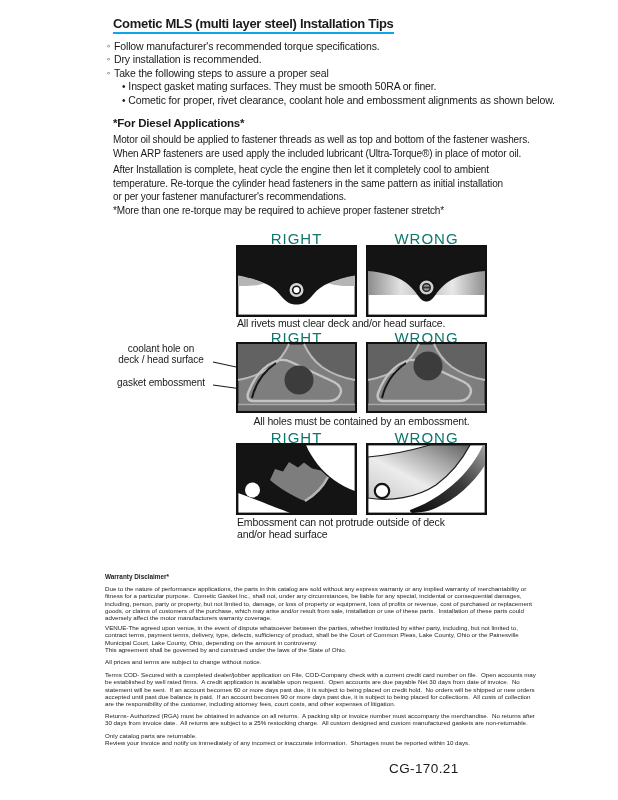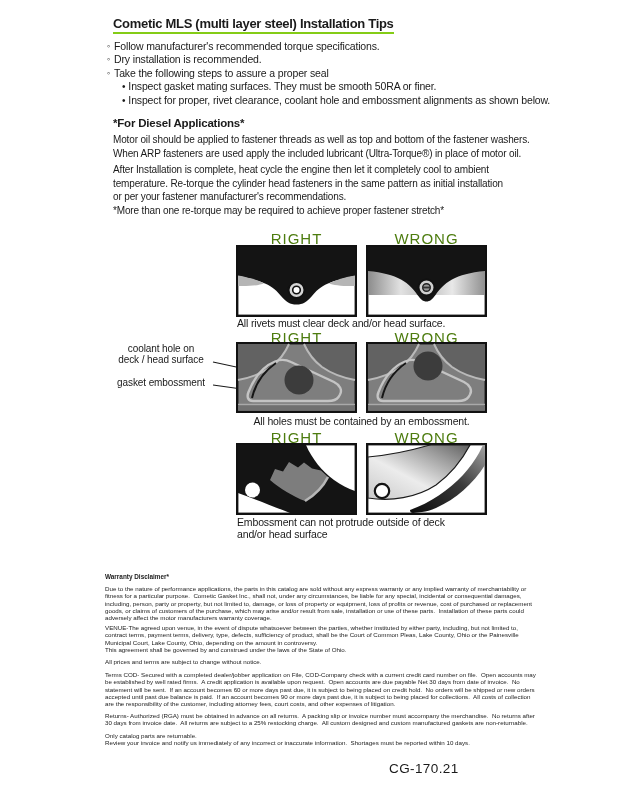--- a/index.html
+++ b/index.html
@@ -1,37 +1,37 @@
 <!DOCTYPE html>
 <html><head>
 <meta charset="utf-8">
 <style>
   html,body{margin:0;padding:0;background:#fff;}
   .page{position:relative;width:618px;height:800px;background:#ffffff;overflow:hidden;
         font-family:"Liberation Sans",sans-serif;color:#1a1a1a;}
   
   .title{position:absolute;left:113px;top:16px;font-size:13px;font-weight:bold;
-         letter-spacing:-0.3px;border-bottom:2px solid #84cc16;padding-bottom:1px;white-space:nowrap;}
+         letter-spacing:-0.3px;border-bottom:2px solid #0ea5e9;padding-bottom:1px;white-space:nowrap;}
   
   .tips{position:absolute;left:107px;top:40px;width:505px;font-size:10.5px;
         line-height:13.4px;letter-spacing:-0.15px;}
   .tip-row{display:flex;white-space:nowrap;}
   .tip-row.l2{padding-left:15px;}
   .m1{font-size:9px;margin-right:4px;line-height:13.4px;}
   .m2{font-size:10px;margin-right:3px;line-height:13.4px;}
   
   .diesel-h{position:absolute;left:113px;top:117px;font-size:11.5px;font-weight:bold;letter-spacing:-0.2px;text-align:center;}
   .body-p{position:absolute;left:113px;font-size:10px;line-height:13.5px;
           letter-spacing:-0.15px;white-space:pre-line;}
   .d-p1{top:133px;} .d-p2{top:163px;} .d-note{top:204px;}
   
   .dset{position:absolute;left:236px;width:252px;}
   .ds1{top:230px;} .ds2{top:329px;} .ds3{top:429px;}
   .rw{position:absolute;top:0;width:121px;text-align:center;font-size:15px;
-      letter-spacing:1px;color:#4d7c0f;}
+      letter-spacing:1px;color:#0f766e;}
   .rw.r{left:0;} .rw.w{left:130px;}
   .panel{position:absolute;} 
   .panel.pr{left:0;} .panel.pw{left:130px;}
   .ds1 .panel,.ds3 .panel{top:15px;} .ds2 .panel{top:13px;} .ds3 .panel{top:14px;}
   .cap{position:absolute;font-size:10.5px;letter-spacing:-0.15px;line-height:11.5px;white-space:pre-line;}
   .ds1 .cap{left:1px;top:88px;white-space:nowrap;}
   .ds2 .cap{left:0;top:87px;width:251px;text-align:center;}
   .ds3 .cap{left:1px;top:88px;}
   
   .side-lbl{position:absolute;left:110px;width:102px;text-align:center;font-size:10px;
@@ -63,21 +63,21 @@
     <div class="tip-row l1">
       <span class="m1">◦</span>
       <span>Take the following steps to assure a proper seal</span>
     </div>
     <div class="tip-row l2">
       <span class="m2">•</span>
       <span>Inspect gasket mating surfaces.  They must be smooth 50RA or finer.</span>
     </div>
     <div class="tip-row l2">
       <span class="m2">•</span>
-      <span>Inspect for proper, rivet clearance, coolant hole and embossment alignments as shown below.</span>
+      <span>Cometic for proper, rivet clearance, coolant hole and embossment alignments as shown below.</span>
     </div>
   </div>
 
   <div class="diesel-h">*For Diesel Applications*</div>
   <div class="body-p d-p1">Motor oil should be applied to fastener threads as well as top and bottom of the fastener washers.
 When ARP fasteners are used apply the included lubricant (Ultra-Torque®) in place of motor oil.</div>
   <div class="body-p d-p2">After Installation is complete, heat cycle the engine then let it completely cool to ambient
 temperature. Re-torque the cylinder head fasteners in the same pattern as initial installation
 or per your fastener manufacturer's recommendations.</div>
   <div class="body-p d-note">*More than one re-torque may be required to achieve proper fastener stretch*</div>

